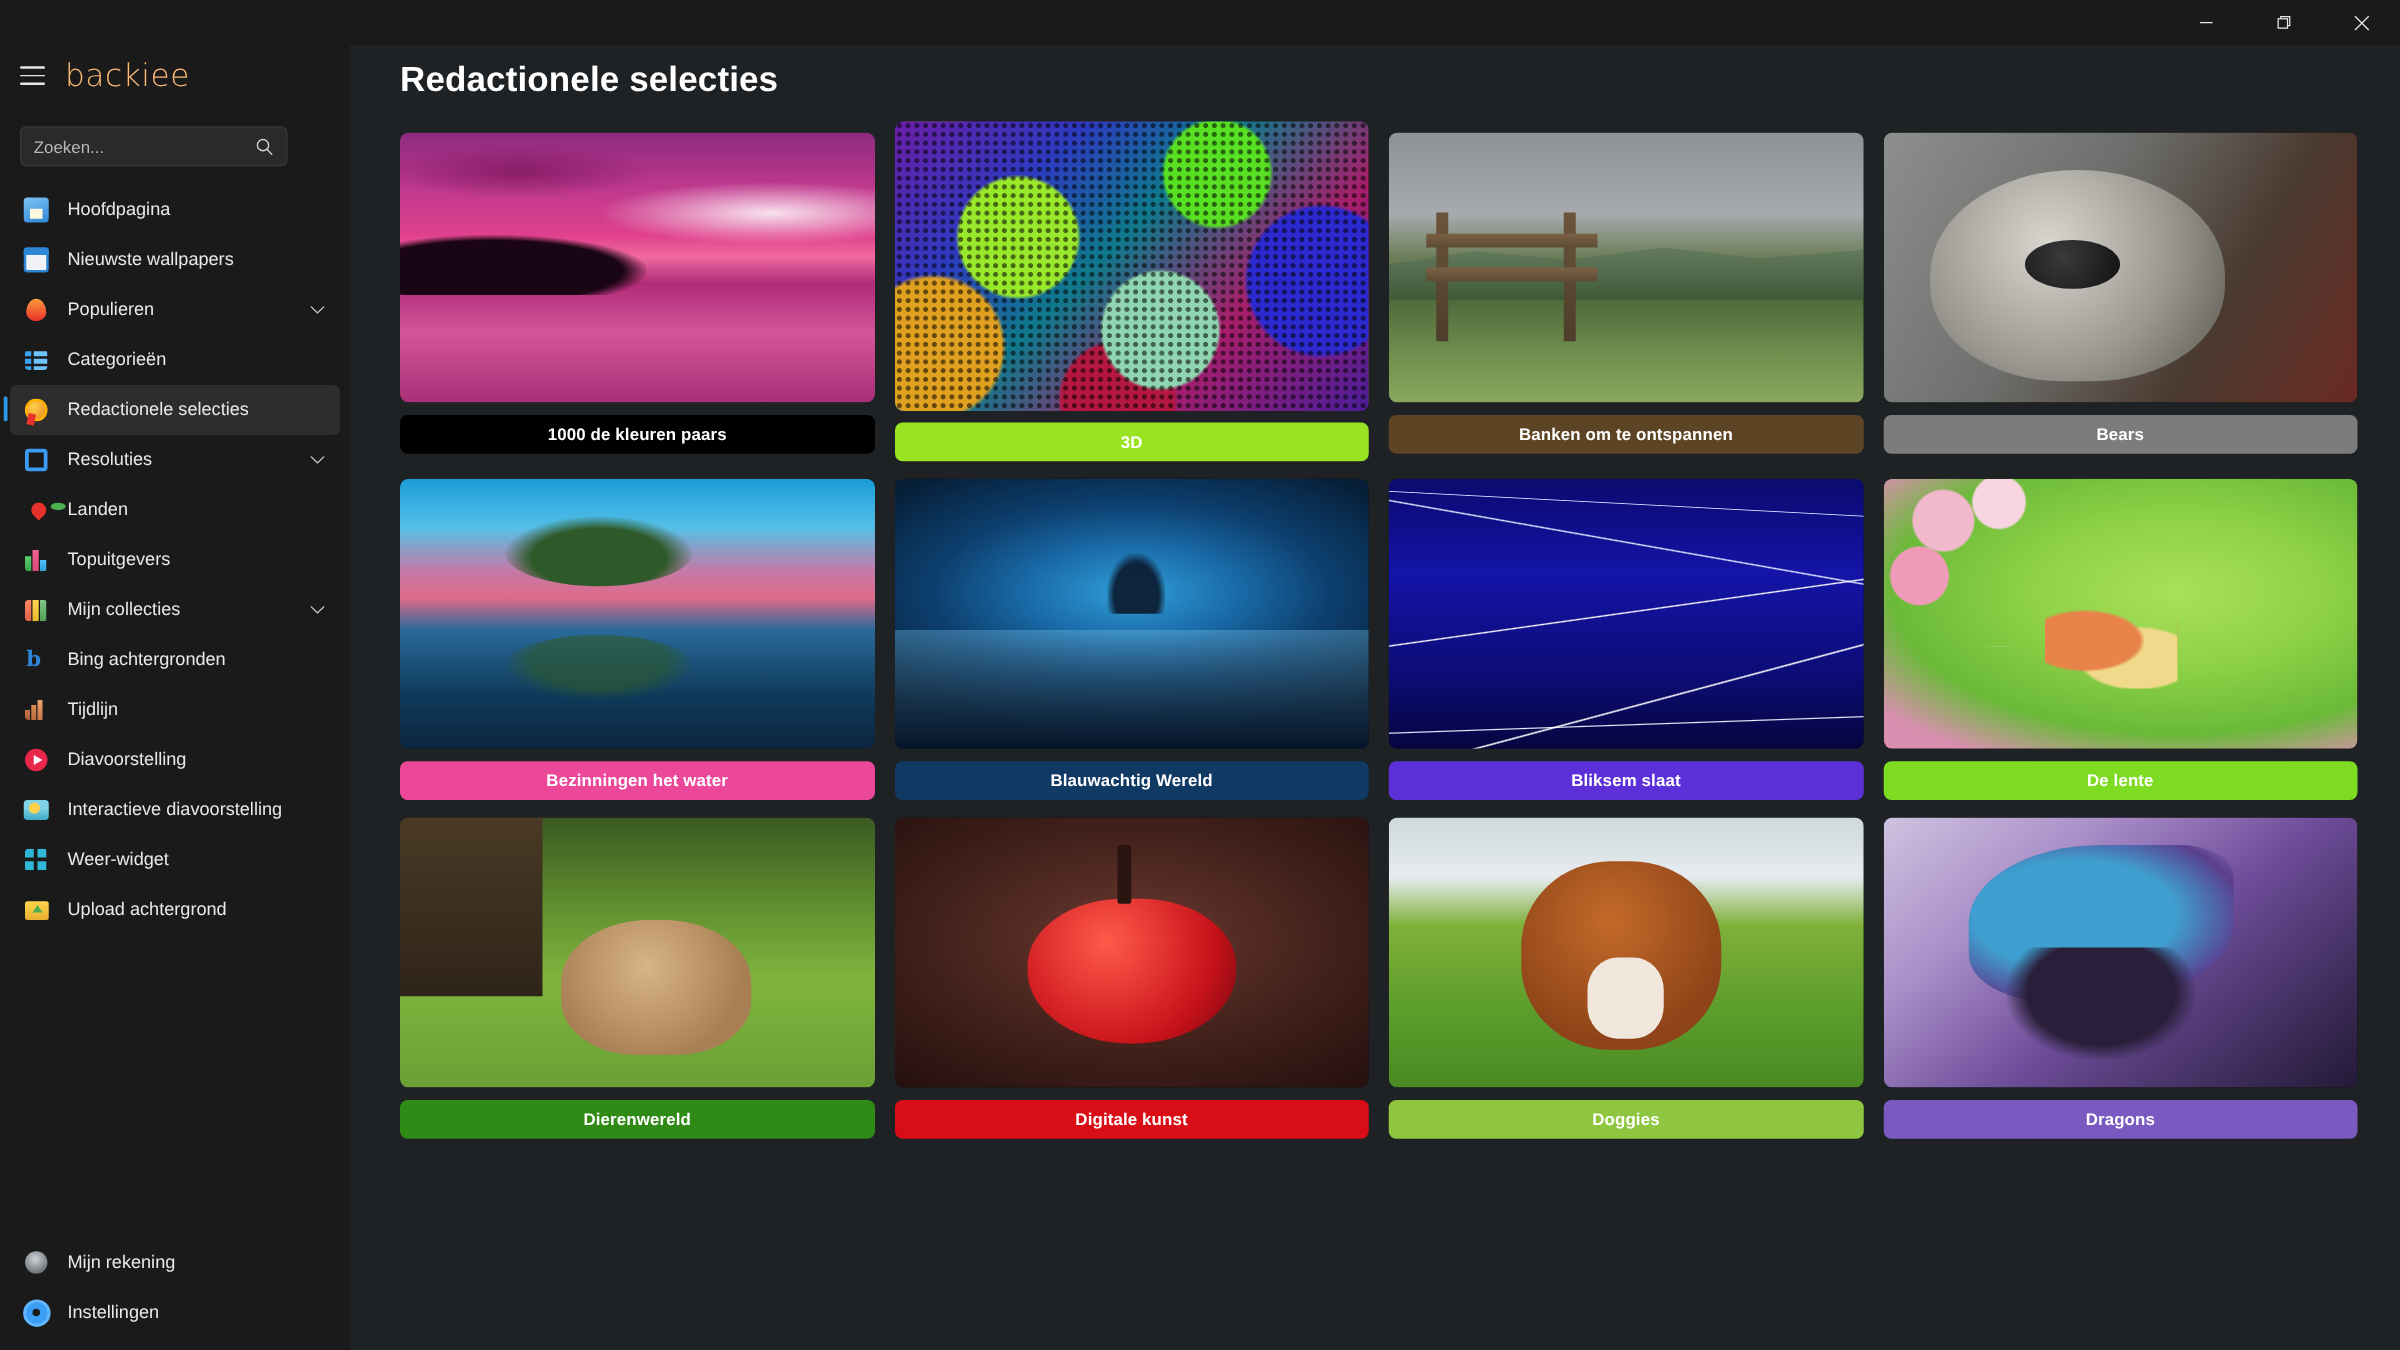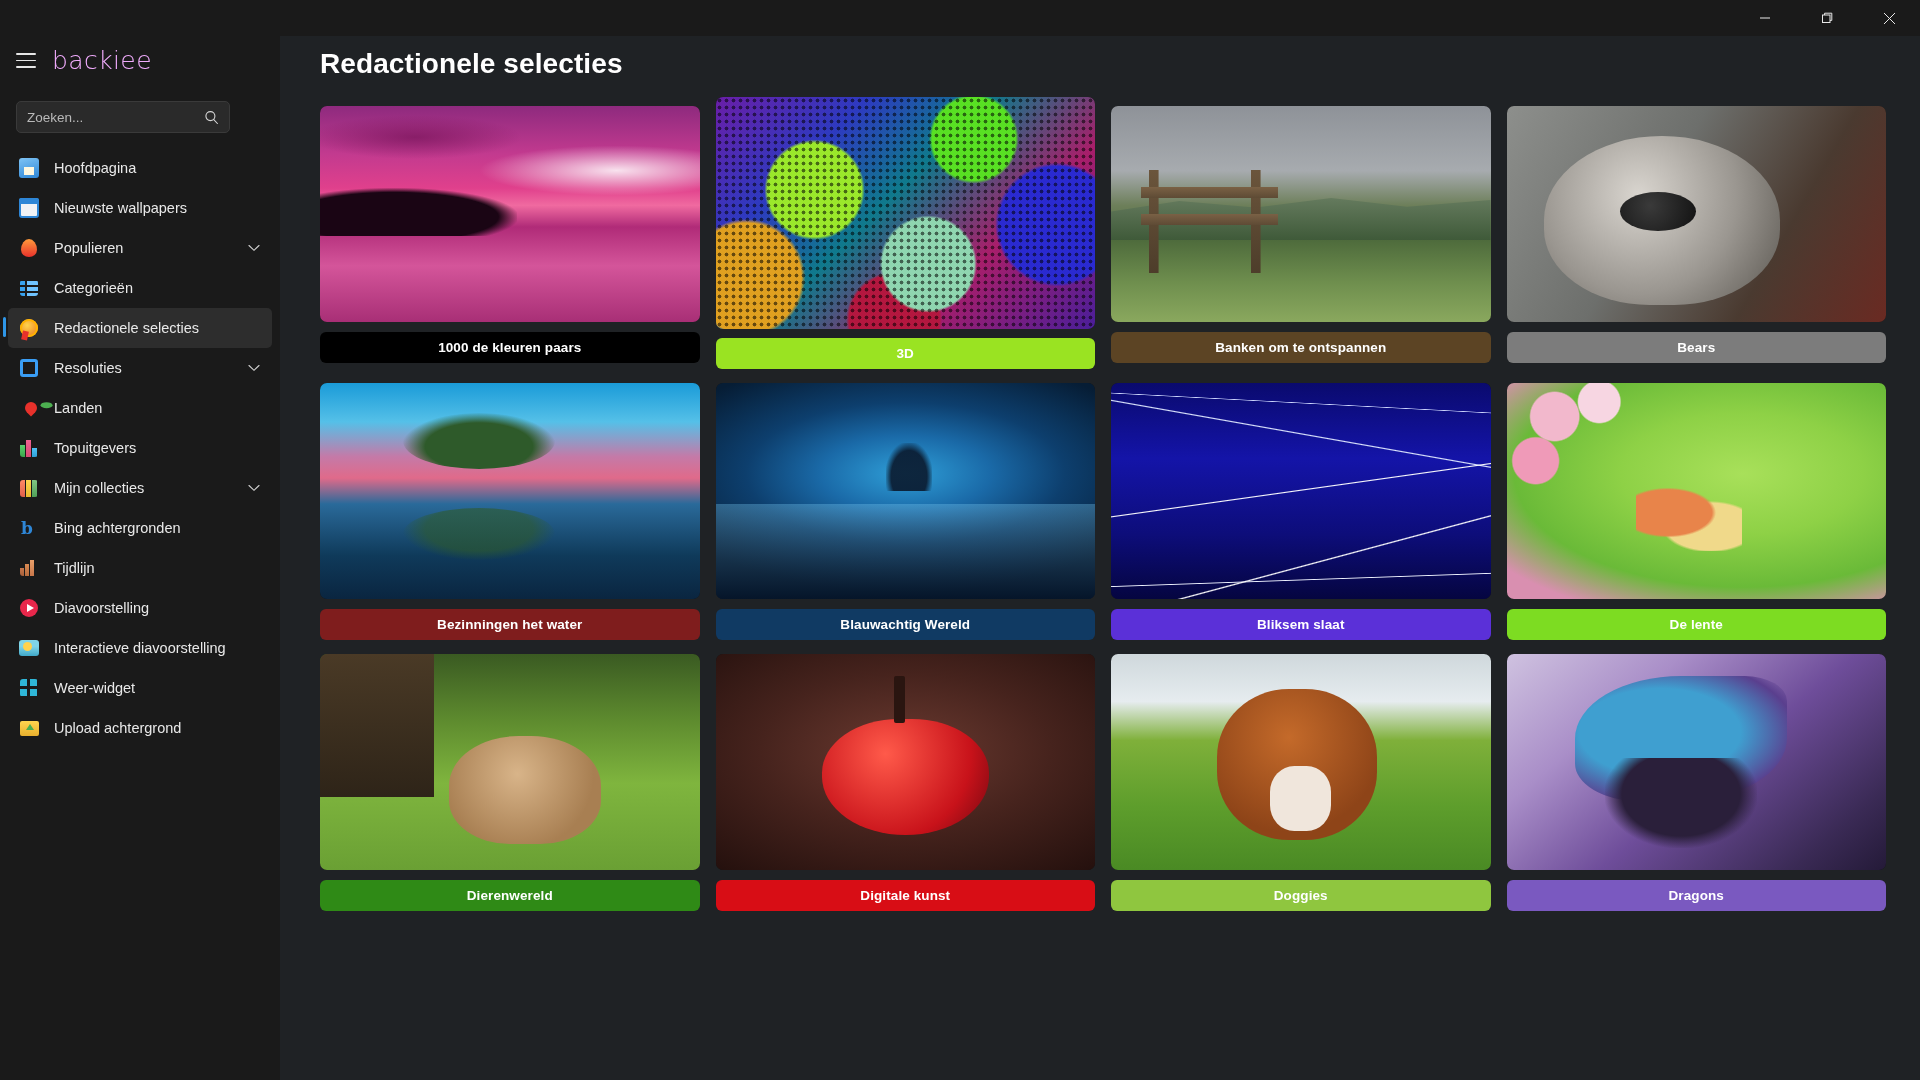--- a/index.html
+++ b/index.html
@@ -35,21 +35,21 @@
     display: flex; align-items: center; justify-content: center;
     color: #d8d8d8; border-radius: 5px;
   }
   .brand-row {
     position: absolute; top: 46px; left: 16px;
     display: flex; align-items: center; gap: 16px;
   }
   .hamburger { width: 20px; display: flex; flex-direction: column; gap: 5px; }
   .hamburger i { display: block; height: 1.6px; background: #e6e6e6; border-radius: 1px; }
   .brand-text {
-    color: #f0abfc; font-size: 25px; letter-spacing: .4px;
+    color: #fdba74; font-size: 25px; letter-spacing: .4px;
     font-family: "DejaVu Sans", sans-serif; font-weight: 300;
   }
 
   .search-wrap {
     position: absolute; top: 101px; left: 16px;
     width: 214px; height: 32px;
     background: #2a2a2a; border: 1px solid #3a3a3a; border-radius: 5px;
     display: flex; align-items: center; padding: 0 10px;
   }
   .search-input {
@@ -500,20 +500,34 @@
     </div>
 
     <div class="nav-item">
       <span class="nav-ico">
           <span class="i i-upload"></span>
         </span>
       <span class="nav-label">Upload achtergrond</span>
     </div>
   </div>
 
+  <div class="nav-bottom">
+    <div class="nav-item">
+      <span class="nav-ico">
+          <span class="i i-user"></span>
+        </span>
+      <span class="nav-label">Mijn rekening</span>
+    </div>
+    <div class="nav-item">
+      <span class="nav-ico">
+          <span class="i i-gear"></span>
+        </span>
+      <span class="nav-label">Instellingen</span>
+    </div>
+  </div>
 </div>
 
 <div class="main">
   <div class="page-title">Redactionele selecties</div>
 
   <div class="grid">
 
     <div class="card">
       <div class="thumb">
           <div class="ph ph-purple"></div>
@@ -539,21 +553,21 @@
       <div class="thumb">
           <div class="ph ph-koala"></div>
         </div>
       <div class="label" style="background: rgb(124, 124, 124);">Bears</div>
     </div>
 
     <div class="card">
       <div class="thumb">
           <div class="ph ph-bonsai"></div>
         </div>
-      <div class="label" style="background: #7f1d1d;">Bezinningen het water</div>
+      <div class="label" style="background: #ec4899;">Bezinningen het water</div>
     </div>
 
     <div class="card">
       <div class="thumb">
           <div class="ph ph-blue"></div>
         </div>
       <div class="label" style="background: rgb(16, 58, 99);">Blauwachtig Wereld</div>
     </div>
 
     <div class="card">

